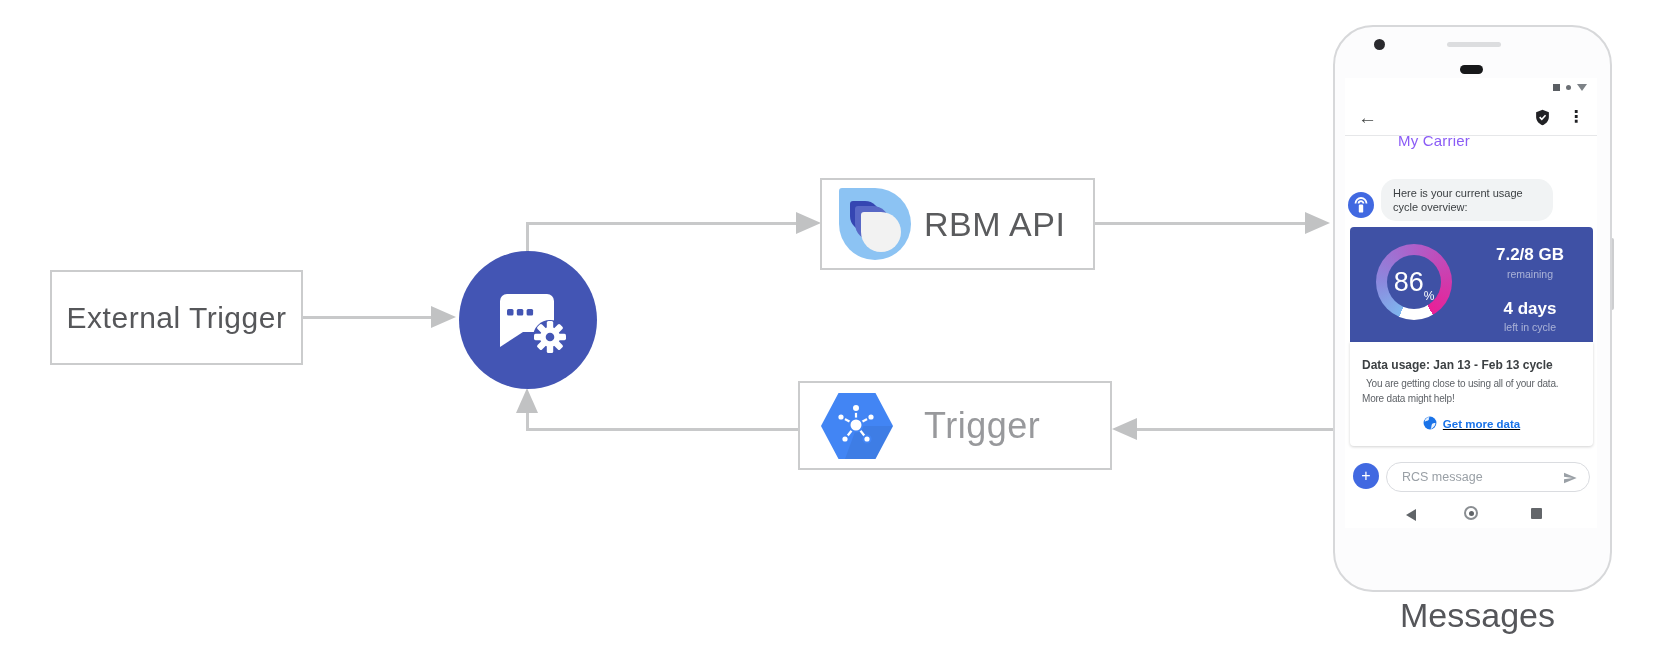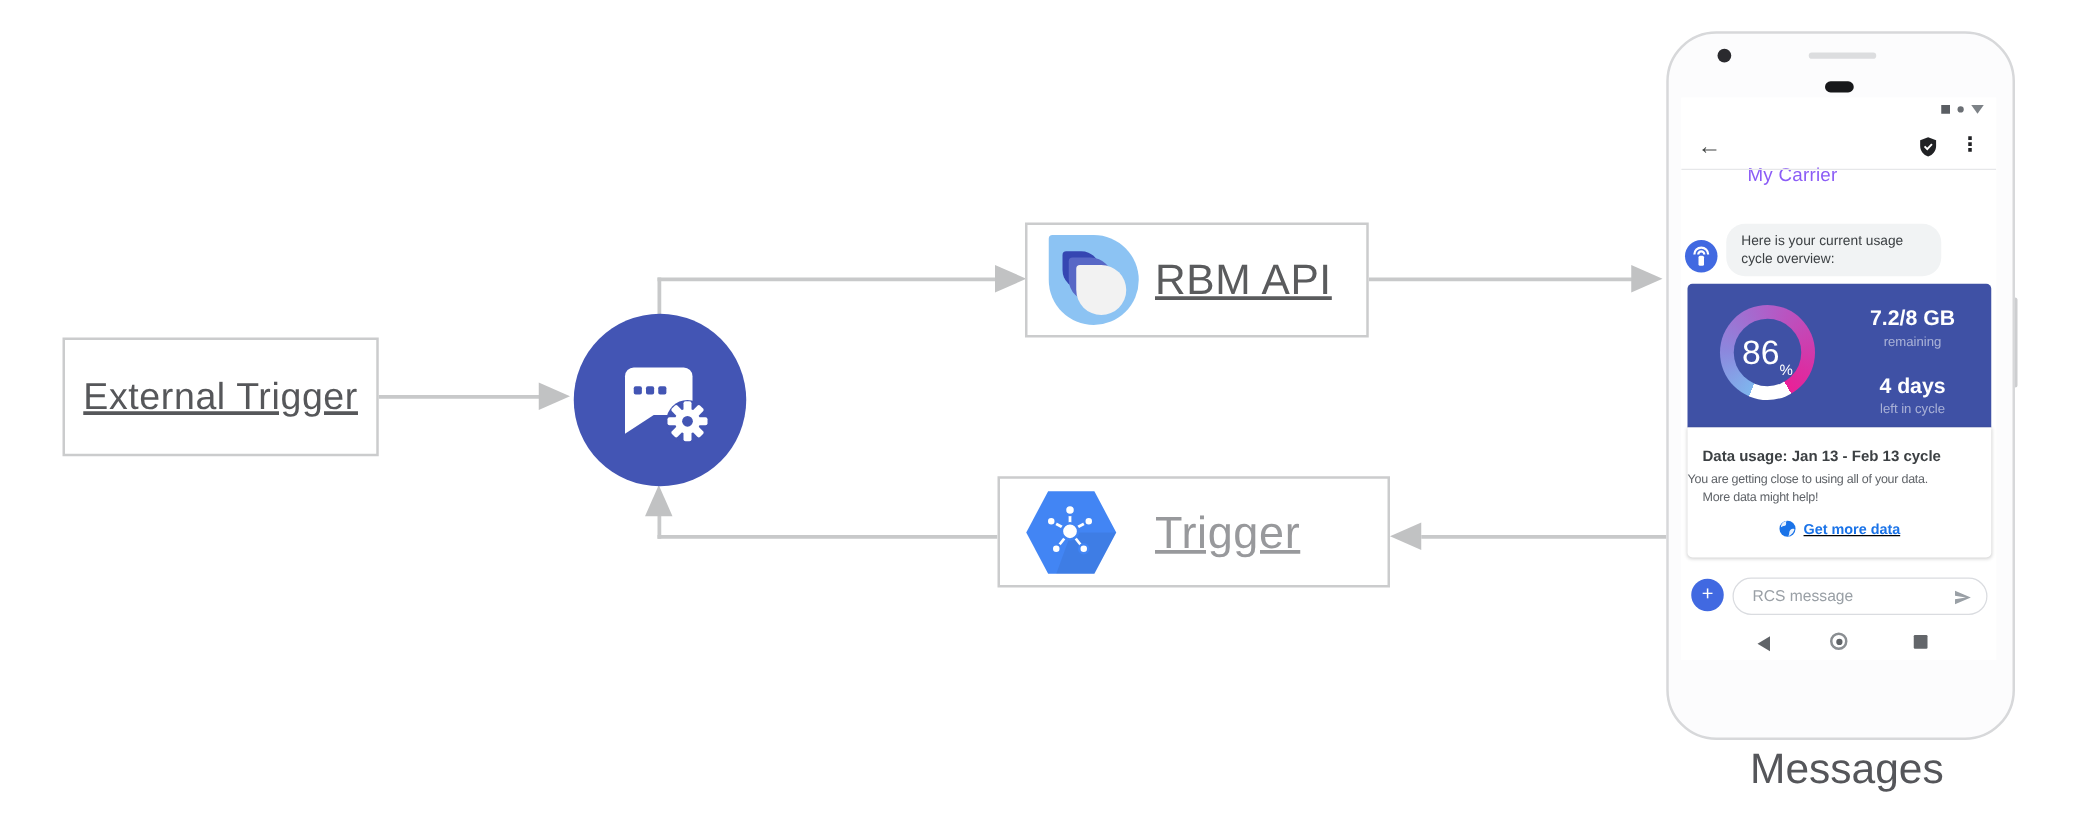--- a/index.html
+++ b/index.html
@@ -2,21 +2,21 @@
 <html><head>
 <meta charset="utf-8">
 <style>
   * { margin:0; padding:0; box-sizing:border-box; }
   html,body { background:#ffffff; }
   body { font-family:"Liberation Sans","DejaVu Sans",sans-serif; }
   .canvas { position:relative; width:1669px; height:652px; background:#fff; overflow:hidden; }
 
   
   .node-box { position:absolute; background:#fff; border:2px solid #cbcccd; display:flex; align-items:center; }
-  .node-label { color:#56575a; font-weight:300; letter-spacing:.5px; white-space:nowrap;text-decoration:underline; }
+  .node-label { color:#56575a; font-weight:300; letter-spacing:.5px; white-space:nowrap; }
 
   .et-box { left:50px; top:270px; width:253px; height:95px; justify-content:center;text-align:center; }
   .et-box .node-label { font-size:30px; }
 
   .api-box { left:820px; top:178px; width:275px; height:92px; }
   .api-box .node-label { font-size:34px; color:#5a5b5d; margin-left:12px; }
 
   .wh-box { left:798px; top:381px; width:314px; height:89px; }
   .wh-box .node-label { font-size:36px; color:#98999c; margin-left:30px; }
 
@@ -81,21 +81,21 @@
   .gauge-sign { color:#fff; font-size:12px; align-self:flex-end; margin-bottom:6px; }
   .uc-right { position:absolute; left:122px; top:0; width:116px; height:115px; text-align:center; color:#fff; }
   .uc-v1 { position:absolute; left:0; right:0; top:18px; font-size:17px; font-weight:bold; }
   .uc-l1 { position:absolute; left:0; right:0; top:41px; font-size:10.5px; color:rgba(255,255,255,.55); }
   .uc-v2 { position:absolute; left:0; right:0; top:72px; font-size:17px; font-weight:bold; }
   .uc-l2 { position:absolute; left:0; right:0; top:94px; font-size:10.5px; color:rgba(255,255,255,.55); }
 
   .uc-white { position:relative; height:104px; background:#fff; border-radius:0 0 4px 4px;
               box-shadow:0 1px 3px rgba(0,0,0,.18); }
   .uc-heading { position:absolute; left:12px; top:16px; font-size:12px; font-weight:bold; color:#3c4043; white-space:nowrap; }
-  .uc-b1 { position:absolute; left:0; top:36px; font-size:10px; letter-spacing:-.2px; color:#5f6368; white-space:nowrap; }
+  .uc-b1 { position:absolute; left:16px; top:36px; font-size:10px; letter-spacing:-.2px; color:#5f6368; white-space:nowrap; }
   .uc-b2 { position:absolute; left:12px; top:51px; font-size:10px; letter-spacing:-.2px; color:#5f6368; white-space:nowrap; }
   .uc-action { position:absolute; left:0; right:0; top:74px; display:flex; align-items:flex-end; justify-content:center; gap:6px; cursor:pointer;text-decoration:underline; }
   .uc-action-label { font-size:11.5px; font-weight:bold; color:#1a73e8; }
 
   .plus-btn { position:absolute; left:8px; top:385px; width:26px; height:26px; border-radius:50%; background:#4169e1;
               color:#fff; font-size:16px; display:flex; align-items:center; justify-content:center; line-height:1; }
   .pill { position:absolute; left:41px; top:384px; width:204px; height:30px; border:1.5px solid #dadce0; border-radius:16px; background:#fff; }
   .pill input { width:100%; height:100%; border:none; outline:none; background:transparent; border-radius:16px;
                 padding:0 34px 0 15px; font-size:12.5px; color:#5f6368; font-family:inherit; }
   .pill input::placeholder { color:#9aa0a6; }

